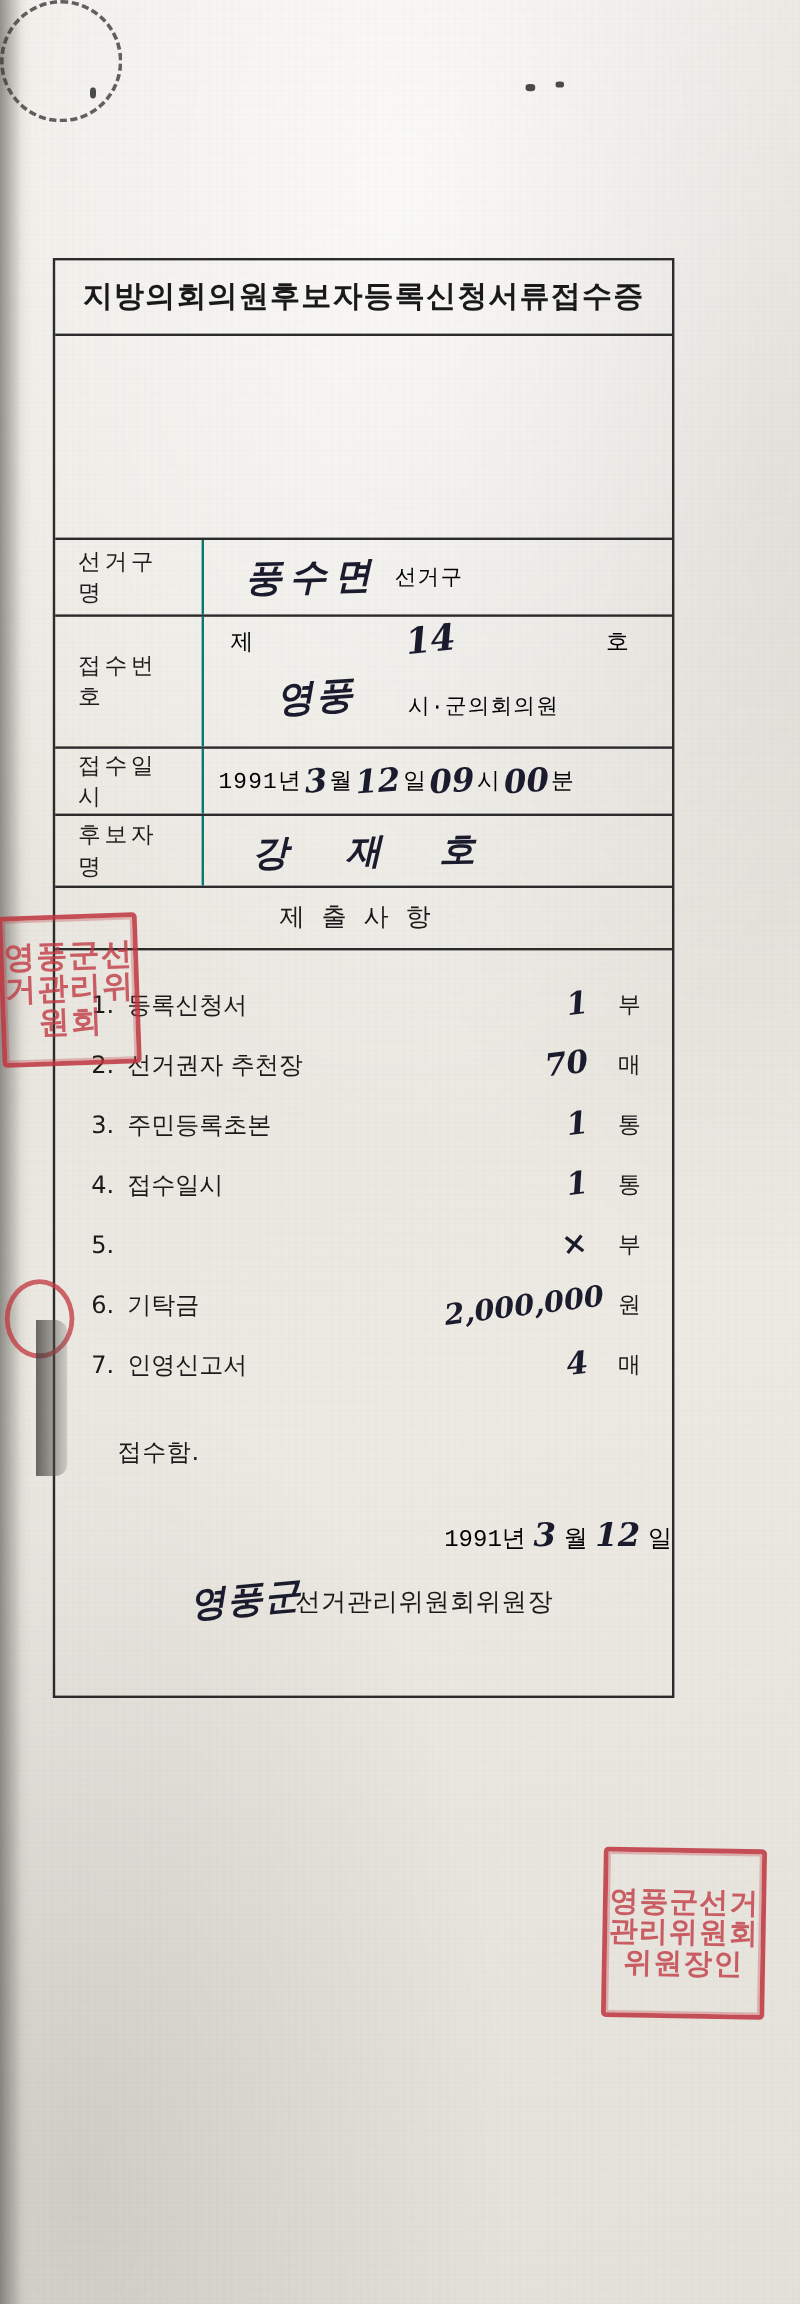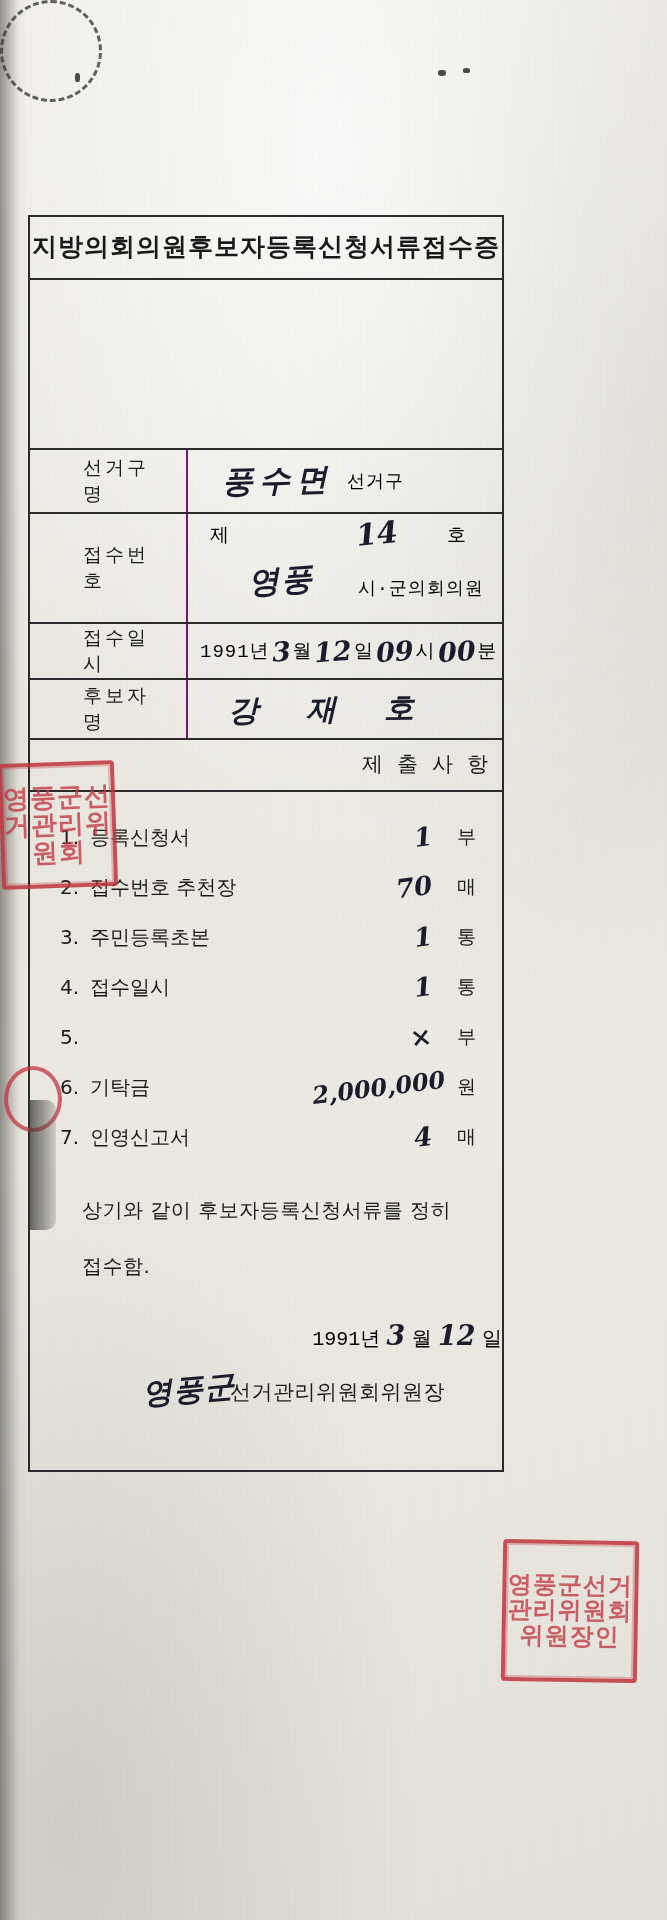--- a/index.html
+++ b/index.html
@@ -42,23 +42,23 @@
   
   .speck {
     position: absolute;
     background: #4a4a48;
     border-radius: 40%;
   }
 
   
   .form {
     position: absolute;
-    left: 28px;
+    left: 44px;
     top: 215px;
-    width: 476px;
+    width: 518px;
     border: 2px solid #2b2b2b;
     background: transparent;
     box-sizing: border-box;
   }
   .title-row {
     border-bottom: 2px solid #2b2b2b;
     text-align: center;
     padding: 13px 0 15px;
     font-size: 25px;
     letter-spacing: 1px;
@@ -72,31 +72,30 @@
   }
 
   .row {
     display: flex;
     border-bottom: 2px solid #2b2b2b;
     position: relative;
   }
   .lbl {
     width: 124px;
     flex: 0 0 124px;
-    border-right: 2px solid #701a75;
+    border-right: 2px solid #0f766e;
     display: flex;
     align-items: center;
     justify-content: center;
     font-size: 19px;
     color: #1d1d1d;
     font-family: "DejaVu Sans", sans-serif;
     letter-spacing: 3px;
     padding: 0 19px;
     box-sizing: border-box;
-    margin-left: 34px;
   }
   .val {
     flex: 1 1 auto;
     position: relative;
     box-sizing: border-box;
   }
 
   
   .hand {
     font-family: "DejaVu Serif", serif;
@@ -170,21 +169,21 @@
   .name-hand {
     font-size: 30px;
     margin-left: 40px;
     letter-spacing: 48px;
     transform: rotate(-1deg);
   }
 
   
   .items-head {
     border-bottom: 2px solid #2b2b2b;
-    text-align: right;
+    text-align: center;
     padding: 10px 0 12px;
     font-size: 21px;
     letter-spacing: 14px;
     color: #1a1a1a;
     font-family: "DejaVu Sans", sans-serif;
   }
 
   .items {
     padding: 20px 0 10px;
   }
@@ -373,21 +372,21 @@
 
     <div class="item">
       <span class="no">1.</span>
       <span class="txt">등록신청서</span>
       <span class="hand qty">1</span>
       <span class="unit">부</span>
     </div>
 
     <div class="item">
       <span class="no">2.</span>
-      <span class="txt">접수번호 추천장</span>
+      <span class="txt">선거권자 추천장</span>
       <span class="hand qty">70</span>
       <span class="unit">매</span>
     </div>
 
     <div class="item">
       <span class="no">3.</span>
       <span class="txt">주민등록초본</span>
       <span class="hand qty">1</span>
       <span class="unit">통</span>
     </div>
@@ -415,21 +414,20 @@
     <div class="item">
       <span class="no">7.</span>
       <span class="txt">인영신고서</span>
       <span class="hand qty">4</span>
       <span class="unit">매</span>
     </div>
 
   </div>
 
   <div class="closing">
-    <div>상기와 같이 후보자등록신청서류를 정히</div>
     <div>접수함.</div>
   </div>
 
   <div class="signdate">
     <span class="printed">1991년</span>
     <span class="hand h">3</span>
     <span class="printed">월</span>
     <span class="hand h">12</span>
     <span class="printed">일</span>
   </div>

